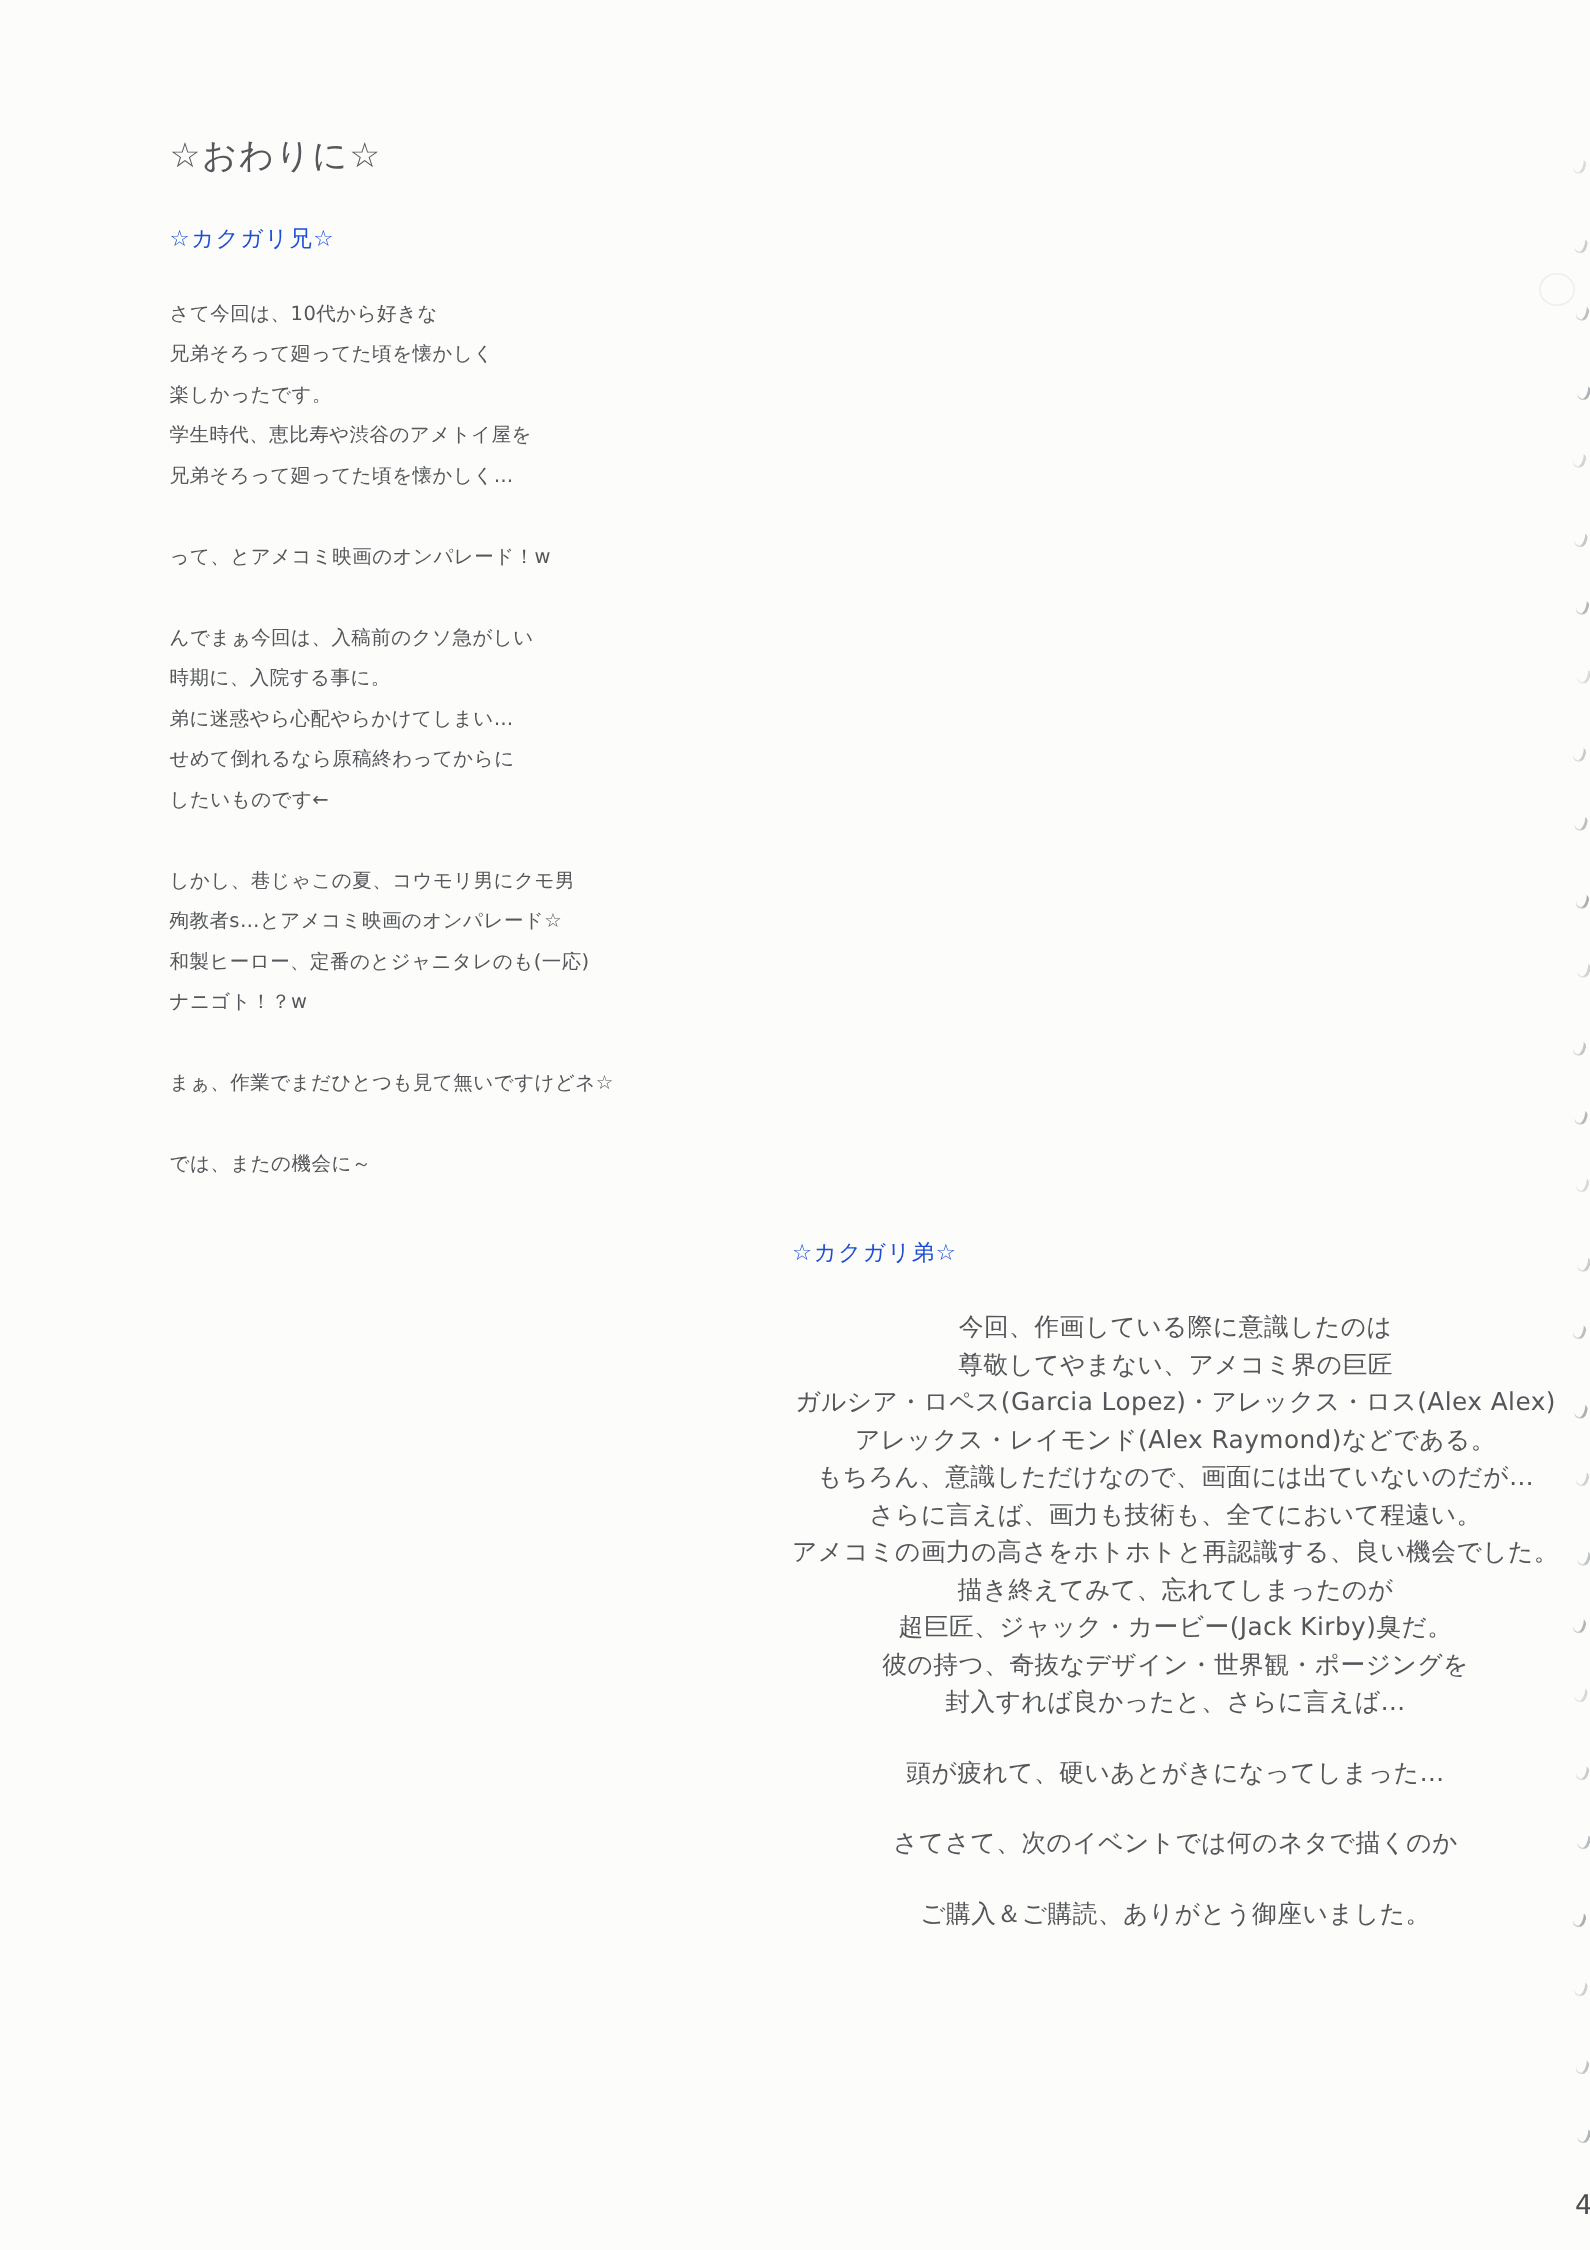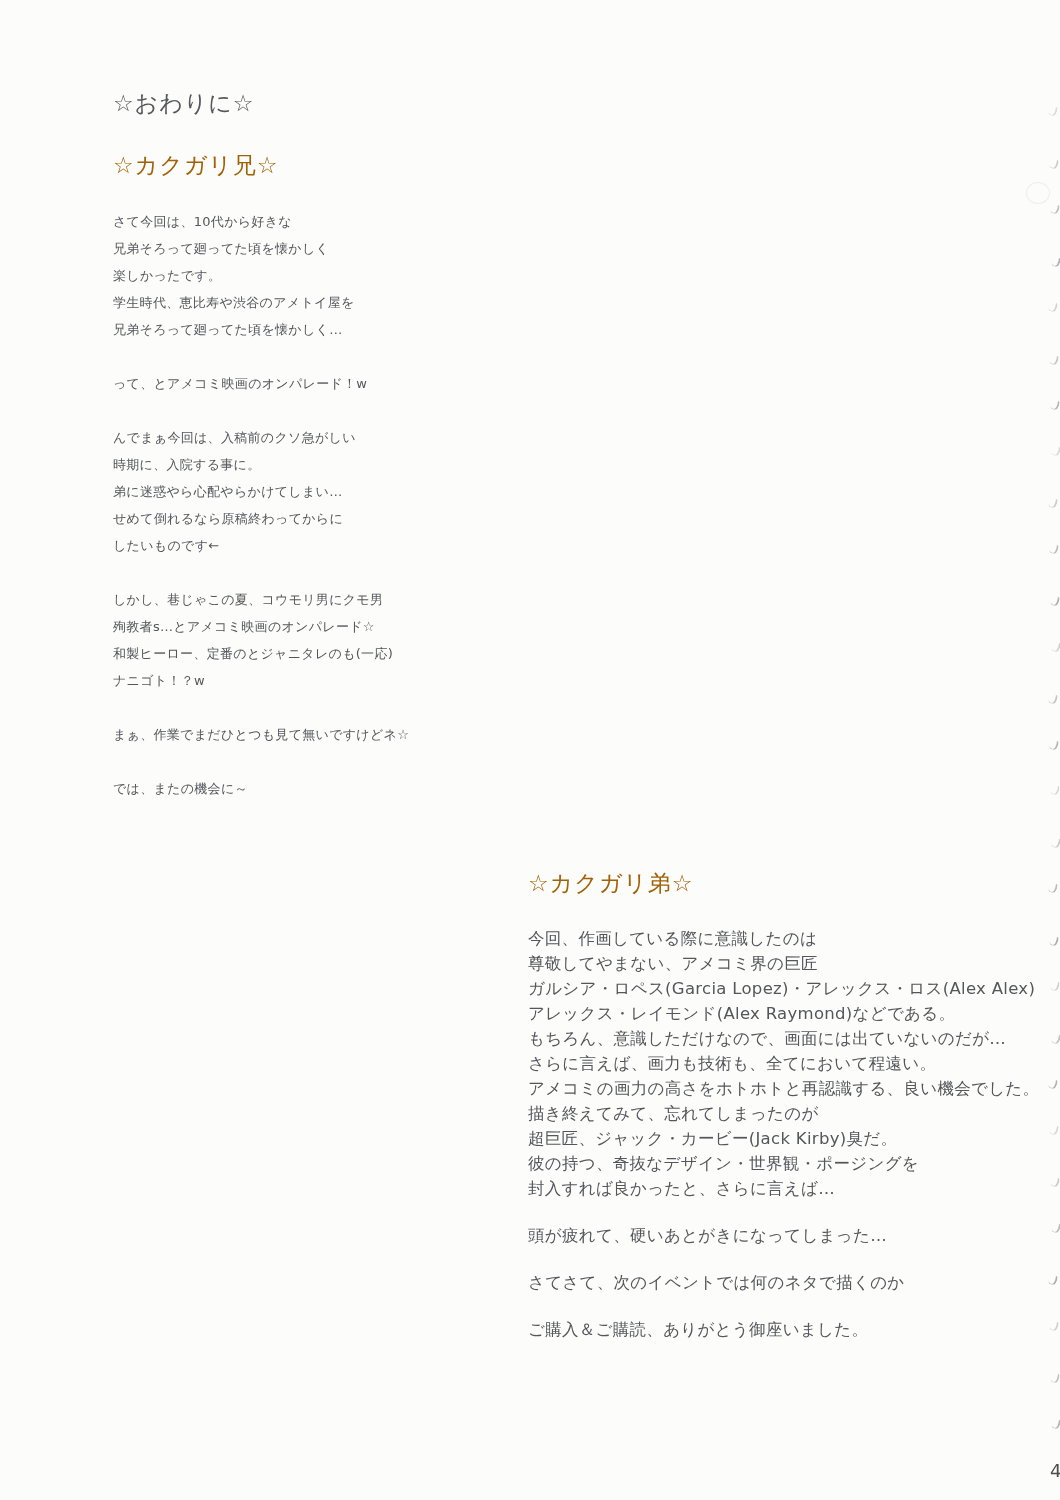--- a/index.html
+++ b/index.html
@@ -20,52 +20,53 @@
   .sec {
     position: absolute;
   }
   .sec-brother {
     left: 113px;
     top: 64px;
     margin-top: 24px;
   }
   .sec-younger {
     left: 528px;
-    top: 868px;
+    top: 826px;
   }
   .page-title {
     font-size: 23px;
     font-weight: normal;
     color: #55575b;
     letter-spacing: 1px;
     margin-bottom: 31px;
     white-space: nowrap;
   }
   .heading {
-    font-size: 23px;
-    color: #a16207;
+    font-size: 15px;
+    color: #1d4ed8;
     letter-spacing: 1px;
     margin-bottom: 27px;
     white-space: nowrap;
   }
   .para {
     margin: 0 0 27px 0;
   }
   .line {
     font-size: 13px;
     line-height: 27px;
     letter-spacing: 0.3px;
     white-space: nowrap;
   }
   .sec-younger .para {
     margin: 0 0 22px 0;
   }
   .sec-younger .line {
     font-size: 16.5px;
     line-height: 25px;
+    text-align: center;
   }
   .page-number {
     position: absolute;
     left: 1050px;
     top: 1460px;
     font-size: 18px;
     color: #4a4c4f;
   }
   .edge-mark {
     position: absolute;

